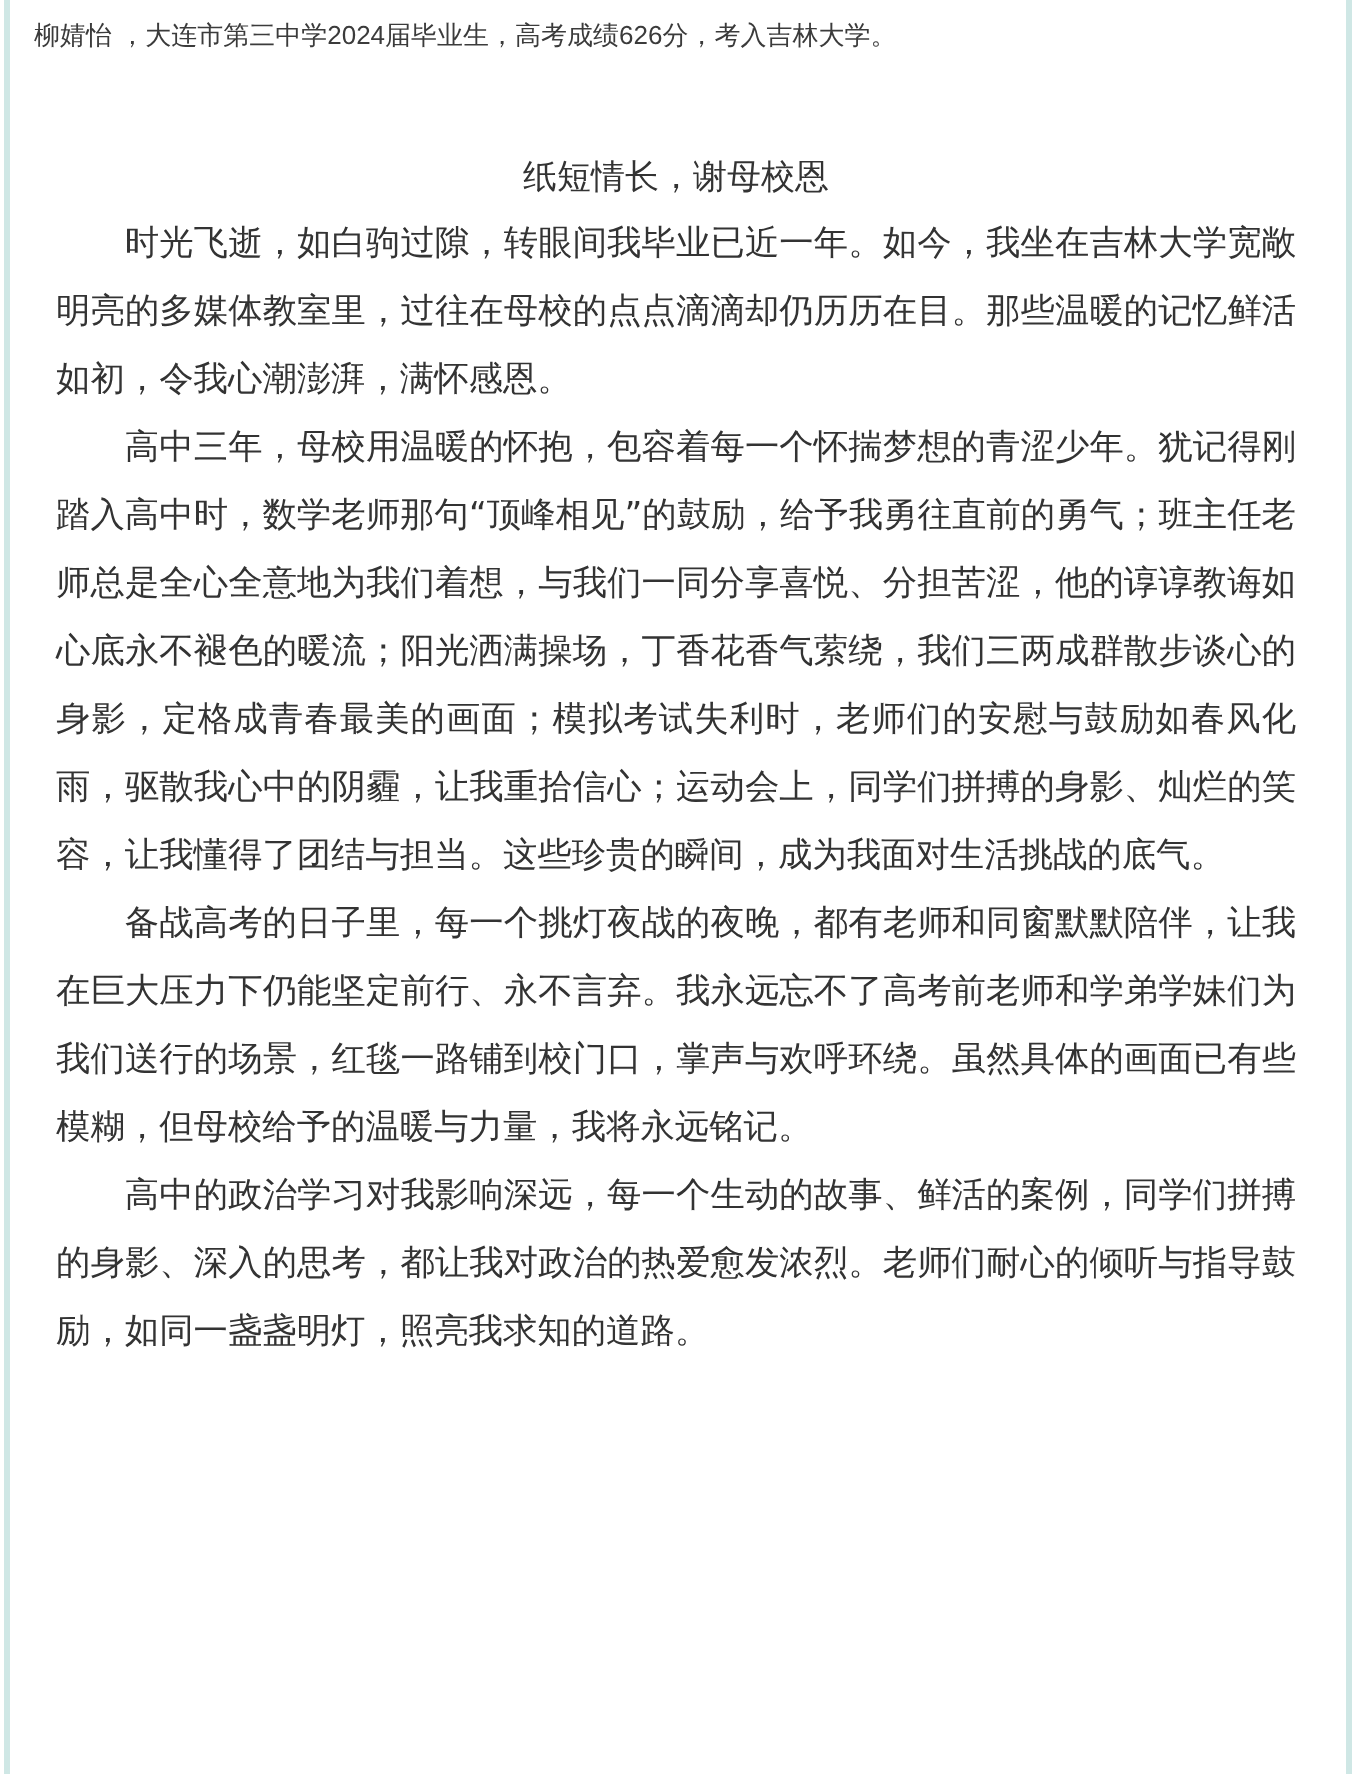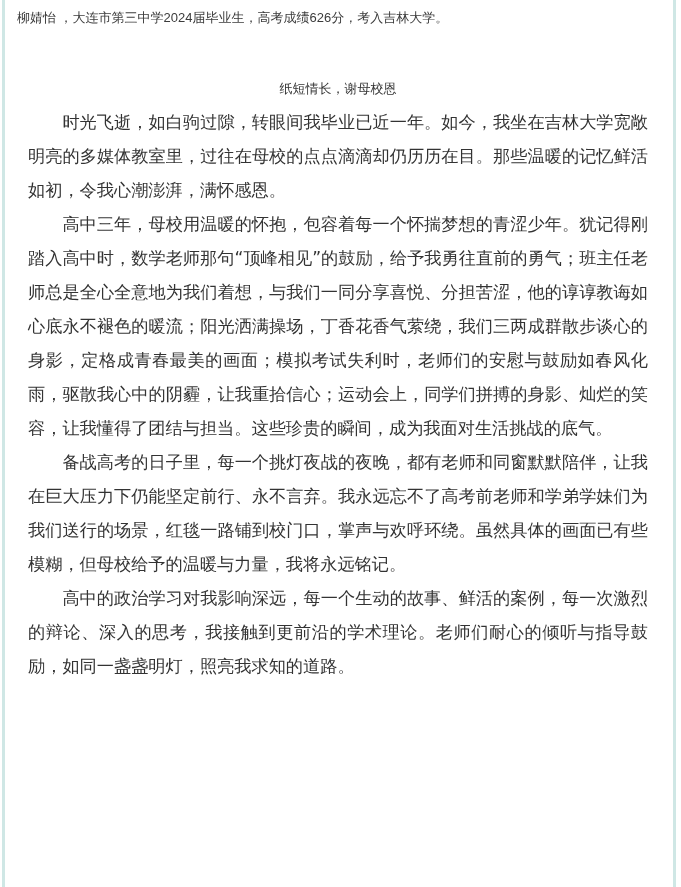--- a/index.html
+++ b/index.html
@@ -12,30 +12,30 @@
   .intro {
     position: absolute; left: 17px; top: 9px;
     font-family: "Liberation Sans", "DejaVu Sans", sans-serif;
     font-size: 13px; color: #3b3b3b; white-space: nowrap; letter-spacing: 0px;
   }
   .article {
     position: absolute; left: 28px; top: 73px; width: 620px;
     font-family: "DejaVu Sans", "Liberation Sans", sans-serif;
     font-size: 17.2px; color: #333333; line-height: 34px;
   }
-  .title { text-align: center; margin: 0 0 0 0; font-size: 13px; height: 32px; line-height: 32px; }
+  .title { text-align: center; margin: 0 0 0 0; font-size: 17px; height: 32px; line-height: 32px; }
   .salutation { margin: 0; }
   .para { margin: 0; text-indent: 2em; text-align: justify; }
 </style>
 </head>
 <body>
 
 <div class="frame"></div>
 
 <div class="intro">柳婧怡 ，大连市第三中学2024届毕业生，高考成绩626分，考入吉林大学。</div>
 
 <div class="article">
   <div class="title">纸短情长，谢母校恩</div>
   <p class="para">时光飞逝，如白驹过隙，转眼间我毕业已近一年。如今，我坐在吉林大学宽敞明亮的多媒体教室里，过往在母校的点点滴滴却仍历历在目。那些温暖的记忆鲜活如初，令我心潮澎湃，满怀感恩。</p>
   <p class="para">高中三年，母校用温暖的怀抱，包容着每一个怀揣梦想的青涩少年。犹记得刚踏入高中时，数学老师那句“顶峰相见”的鼓励，给予我勇往直前的勇气；班主任老师总是全心全意地为我们着想，与我们一同分享喜悦、分担苦涩，他的谆谆教诲如心底永不褪色的暖流；阳光洒满操场，丁香花香气萦绕，我们三两成群散步谈心的身影，定格成青春最美的画面；模拟考试失利时，老师们的安慰与鼓励如春风化雨，驱散我心中的阴霾，让我重拾信心；运动会上，同学们拼搏的身影、灿烂的笑容，让我懂得了团结与担当。这些珍贵的瞬间，成为我面对生活挑战的底气。</p>
   <p class="para">备战高考的日子里，每一个挑灯夜战的夜晚，都有老师和同窗默默陪伴，让我在巨大压力下仍能坚定前行、永不言弃。我永远忘不了高考前老师和学弟学妹们为我们送行的场景，红毯一路铺到校门口，掌声与欢呼环绕。虽然具体的画面已有些模糊，但母校给予的温暖与力量，我将永远铭记。</p>
-  <p class="para">高中的政治学习对我影响深远，每一个生动的故事、鲜活的案例，每一次激烈的辩论、深入的思考，我接触到更前沿的学术理论。老师们耐心的倾听与指导鼓励，如同一盏盏明灯，照亮我求知的道路。</p>
+  <p class="para">高中的政治学习对我影响深远，每一个生动的故事、鲜活的案例，同学们拼搏的身影、深入的思考，都让我对政治的热爱愈发浓烈。老师们耐心的倾听与指导鼓励，如同一盏盏明灯，照亮我求知的道路。</p>
 </div>
 
 </body></html>

